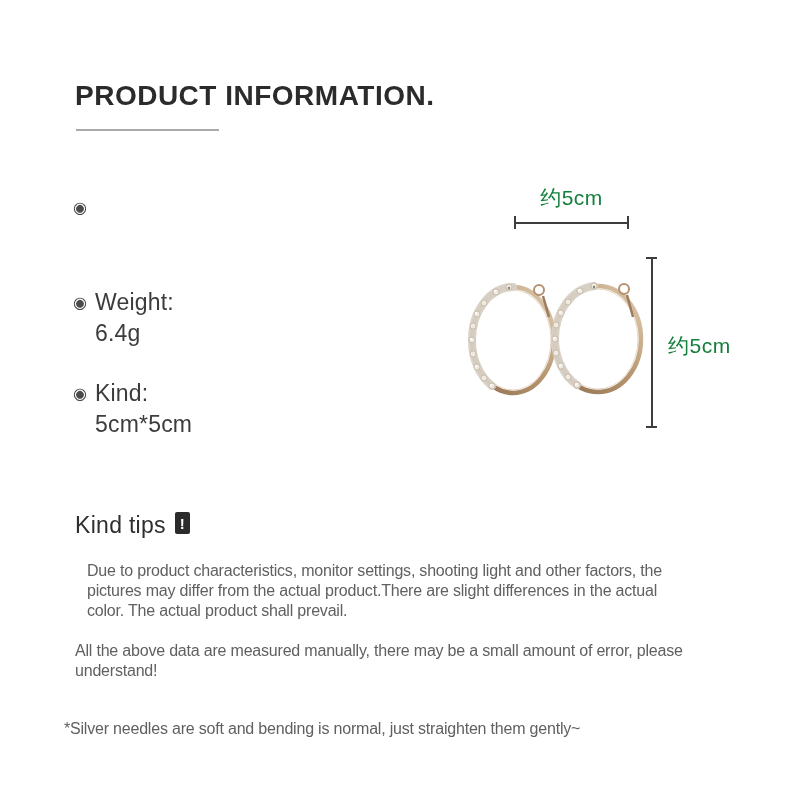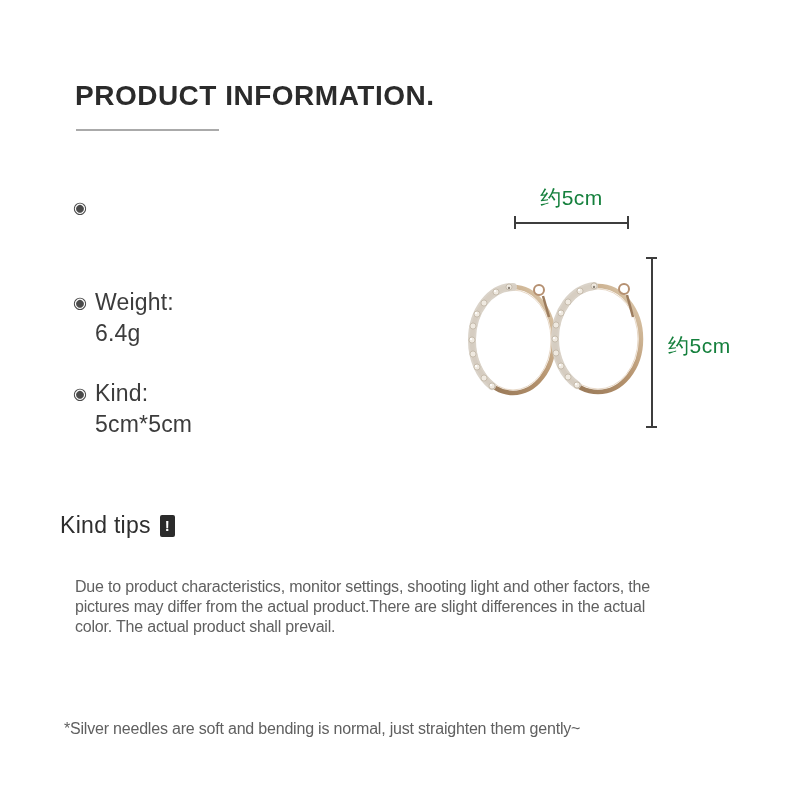--- a/index.html
+++ b/index.html
@@ -42,35 +42,35 @@
   .dim-hline{left:514px;top:222px;width:115px;height:2px;background:#3d3d3d;}
   .dim-htick{top:216px;width:2px;height:13px;background:#3d3d3d;}
   .dim-htick.l{left:514px;}
   .dim-htick.r{left:627px;}
   .dim-vline{left:651px;top:257px;width:2px;height:171px;background:#3d3d3d;}
   .dim-vtick{left:646px;width:11px;height:2px;background:#3d3d3d;}
   .dim-vtick.t{top:257px;}
   .dim-vtick.b{top:426px;}
   .earrings-svg{left:450px;top:272px;}
   .tips-heading{
-    left:60px;top:512px;
+    left:75px;top:512px;
     font-size:23px;color:#2e2e2e;letter-spacing:0.3px;
-    display:flex;align-items:center;
+    display:flex;align-items:flex-start;
   }
   .tips-alert-icon{
     display:inline-flex;align-items:center;justify-content:center;
     width:15px;height:22px;margin-left:9px;
     background:#2b2b2b;border-radius:2px;
     color:#ffffff;font-size:15px;font-weight:bold;
   }
   .tips-para{
     font-size:16px;color:#606060;line-height:20px;
     letter-spacing:-0.2px;white-space:pre-line;width:680px;
   }
-  .tips-para.p0{left:75px;top:561px;margin-top:16px;}
+  .tips-para.p0{left:87px;top:561px;}
   .tips-para.p1{left:75px;top:641px;}
   .tips-para.p2{left:64px;top:719px;}
 </style>
 </head>
 <body>
 
 <div class="page">
 
   <div class="abs page-title">PRODUCT INFORMATION.</div>
   <div class="abs title-underline"></div>
@@ -170,15 +170,17 @@
   </svg>
 
   <div class="abs tips-heading">
     <span>Kind tips</span>
     <span class="tips-alert-icon">!</span>
   </div>
 
   <div class="abs tips-para p0">Due to product characteristics, monitor settings, shooting light and other factors, the
 pictures may differ from the actual product.There are slight differences in the actual
 color. The actual product shall prevail.</div>
+  <div class="abs tips-para p1">All the above data are measured manually, there may be a small amount of error, please
+understand!</div>
   <div class="abs tips-para p2">*Silver needles are soft and bending is normal, just straighten them gently~</div>
 
 </div>
 
 </body></html>

